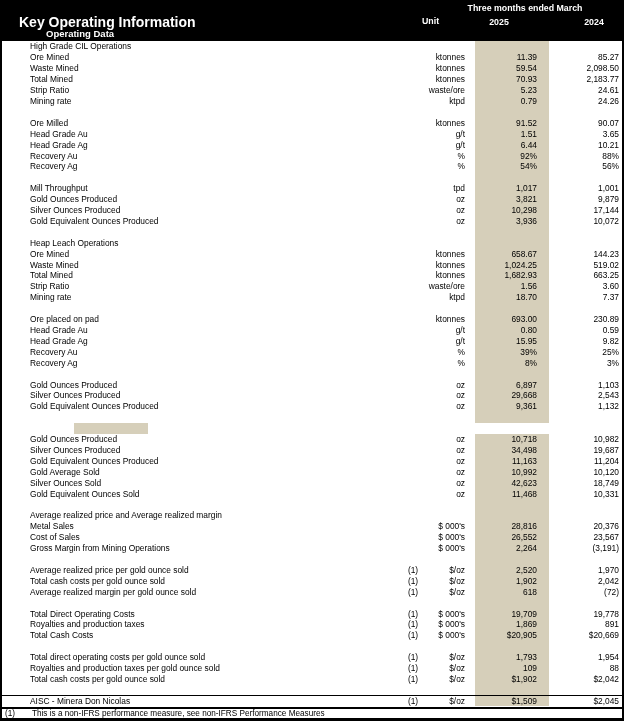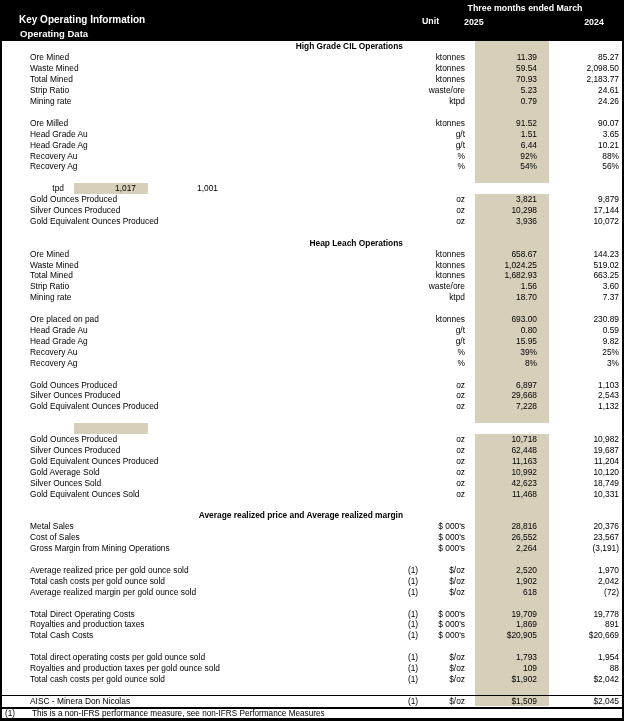--- a/index.html
+++ b/index.html
@@ -7,36 +7,36 @@
   .screen {
     width:624px; height:721px; margin:0 auto; position:relative;
     background:#ffffff; overflow:hidden;
     font-family:"Liberation Sans","DejaVu Sans",sans-serif;
     color:#000;
     border-left:2px solid #000; border-right:2px solid #000;
   }
   
   .hdr { position:absolute; left:0; top:0; width:624px; height:41px; background:#000; color:#fff; }
   .hdr div { position:absolute; white-space:nowrap; font-weight:bold; }
-  .hdr-title  { left:5px;  top:14px; font-size:10px;padding-left:12px; }
-  .hdr-sub    { left:18px; top:28px; font-size:9.5px; }
+  .hdr-title  { left:5px;  top:14px; font-size:14px;padding-left:12px; }
+  .hdr-sub    { left:44px; top:28px; font-size:9.5px; }
   .hdr-period { left:448px; top:3px; width:150px; text-align:center; font-size:8.8px; }
   .hdr-unit   { left:420px; top:16px; width:46px; text-align:left; font-size:8.8px; }
-  .hdr-y25    { left:462px; top:17px; width:70px; font-size:8.8px; }
+  .hdr-y25    { left:462px; top:17px; width:70px; text-align:center; font-size:8.8px; }
   .hdr-y24    { left:557px; top:17px; width:70px; text-align:center; font-size:8.8px; }
   
   .tbody { position:absolute; left:0; top:41px; width:624px; }
   .row { display:flex; height:10.92px; align-items:center; font-size:8.4px; line-height:10px; }
   .c { white-space:nowrap; overflow:visible; }
   .c-label { flex:1; padding-left:28px; }
   .c-ref   { width:20px; text-align:center; }
   .c-unit  { width:52px; text-align:right; padding-right:10px; }
   .c-v25   { width:74px; background:var(--hl,#d6cfba); text-align:right; padding-right:12px; height:100%; display:flex; align-items:center; justify-content:flex-end; }
   .c-v24   { width:77px; text-align:right; padding-right:7px; }
-  .t-section .c-label { font-weight:bold;text-align:right; }
+  .t-section .c-label { font-weight:normal; }
   .row.topline { border-top:1px solid #000; }
   
   .footnote {
     position:absolute; left:0; bottom:0; width:624px; height:14px;
     border-top:2px solid #000; border-bottom:3px solid #000;
     background:#fff; font-size:8.2px; display:flex; align-items:center;
   }
   .fn-ref  { position:absolute; left:3px; }
   .fn-text { position:absolute; left:30px; }
 </style>
@@ -140,20 +140,21 @@
       <div class="c c-v24">56%</div>
     </div>
       <div class="row t-blank">
       <div class="c c-label"></div>
       <div class="c c-ref"></div>
       <div class="c c-unit"></div>
       <div class="c c-v25"></div>
       <div class="c c-v24"></div>
     </div>
       <div class="row t-data">
+      <div class="c c-label">Mill Throughput</div>
       <div class="c c-ref"></div>
       <div class="c c-unit">tpd</div>
       <div class="c c-v25">1,017</div>
       <div class="c c-v24">1,001</div>
     </div>
       <div class="row t-data">
       <div class="c c-label">Gold Ounces Produced</div>
       <div class="c c-ref"></div>
       <div class="c c-unit">oz</div>
       <div class="c c-v25">3,821</div>
@@ -282,21 +283,21 @@
       <div class="c c-label">Silver Ounces Produced</div>
       <div class="c c-ref"></div>
       <div class="c c-unit">oz</div>
       <div class="c c-v25">29,668</div>
       <div class="c c-v24">2,543</div>
     </div>
       <div class="row t-data">
       <div class="c c-label">Gold Equivalent Ounces Produced</div>
       <div class="c c-ref"></div>
       <div class="c c-unit">oz</div>
-      <div class="c c-v25">7,228</div>
+      <div class="c c-v25">9,361</div>
       <div class="c c-v24">1,132</div>
     </div>
       <div class="row t-blank">
       <div class="c c-label"></div>
       <div class="c c-ref"></div>
       <div class="c c-unit"></div>
       <div class="c c-v25"></div>
       <div class="c c-v24"></div>
     </div>
       <div class="row t-section">
@@ -309,21 +310,21 @@
       <div class="c c-label">Gold Ounces Produced</div>
       <div class="c c-ref"></div>
       <div class="c c-unit">oz</div>
       <div class="c c-v25">10,718</div>
       <div class="c c-v24">10,982</div>
     </div>
       <div class="row t-data">
       <div class="c c-label">Silver Ounces Produced</div>
       <div class="c c-ref"></div>
       <div class="c c-unit">oz</div>
-      <div class="c c-v25">62,448</div>
+      <div class="c c-v25">34,498</div>
       <div class="c c-v24">19,687</div>
     </div>
       <div class="row t-data">
       <div class="c c-label">Gold Equivalent Ounces Produced</div>
       <div class="c c-ref"></div>
       <div class="c c-unit">oz</div>
       <div class="c c-v25">11,163</div>
       <div class="c c-v24">11,204</div>
     </div>
       <div class="row t-data">

